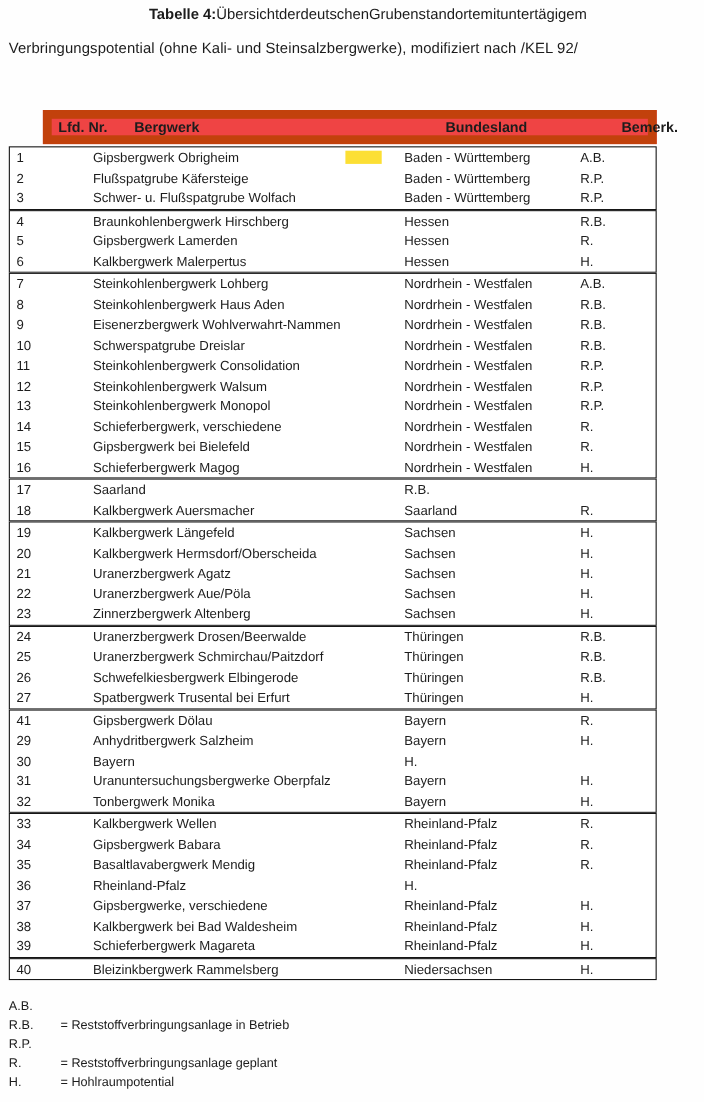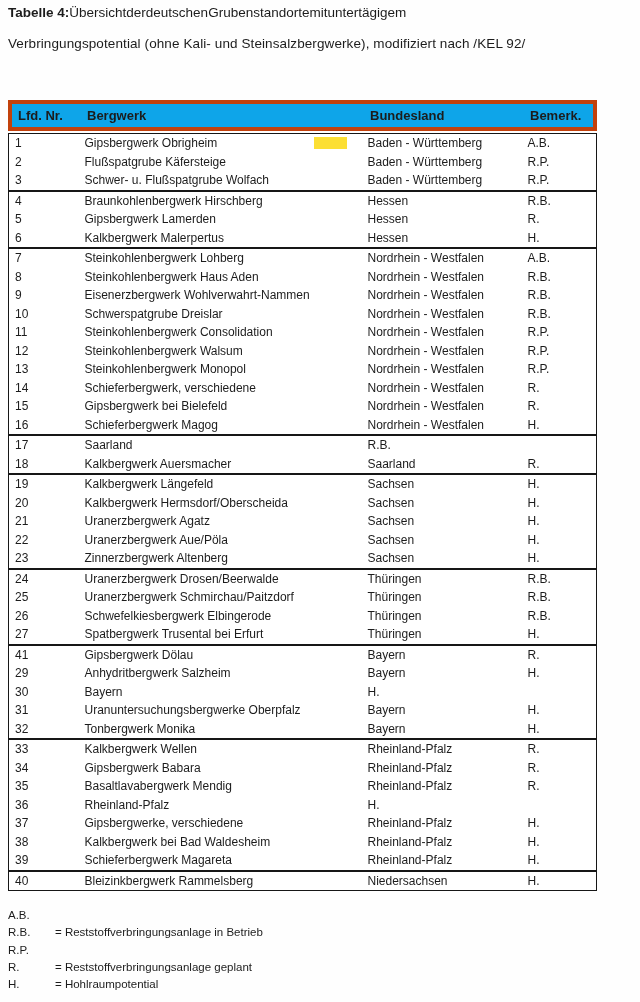--- a/index.html
+++ b/index.html
@@ -8,36 +8,37 @@
     background:#fefefe;
     font-family:"Liberation Sans", sans-serif;
     color:#1c1c1c;
     position:relative;
     overflow:hidden;
   }
   .page { position:absolute; inset:0; }
 
   
   .caption { position:absolute; left:8px; top:5px; width:625px; font-size:13.5px; }
-  .caption-line1 { display:flex; justify-content:flex-start; align-items:baseline; }
+  .caption-line1 { display:flex; justify-content:center; align-items:baseline;margin-left:28px; }
   .caption-label { font-weight:bold; }
   .caption-line2 { margin-top:16px; letter-spacing:.1px; }
 
   
   .table { position:absolute; left:8px; top:100px; width:589px; }
   .thead {
     box-sizing:border-box;
-    border:4px solid #c2410c;
-    background:#0ea5e9;
+    border:8px solid #c2410c;
+    background:#ef4444;
     height:31px;
     display:grid;
     grid-template-columns:75px 283px 160px 1fr;
     align-items:center;
     font-weight:bold;
     font-size:13px;
+    margin-left:31px;
   }
   .thead .cell-nr { padding-left:6px; }
   .tbody { margin-top:2px; }
   .group {
     box-sizing:border-box;
     border:1.5px solid #161616;
     background:#fff;
   }
   .row {
     display:grid;

